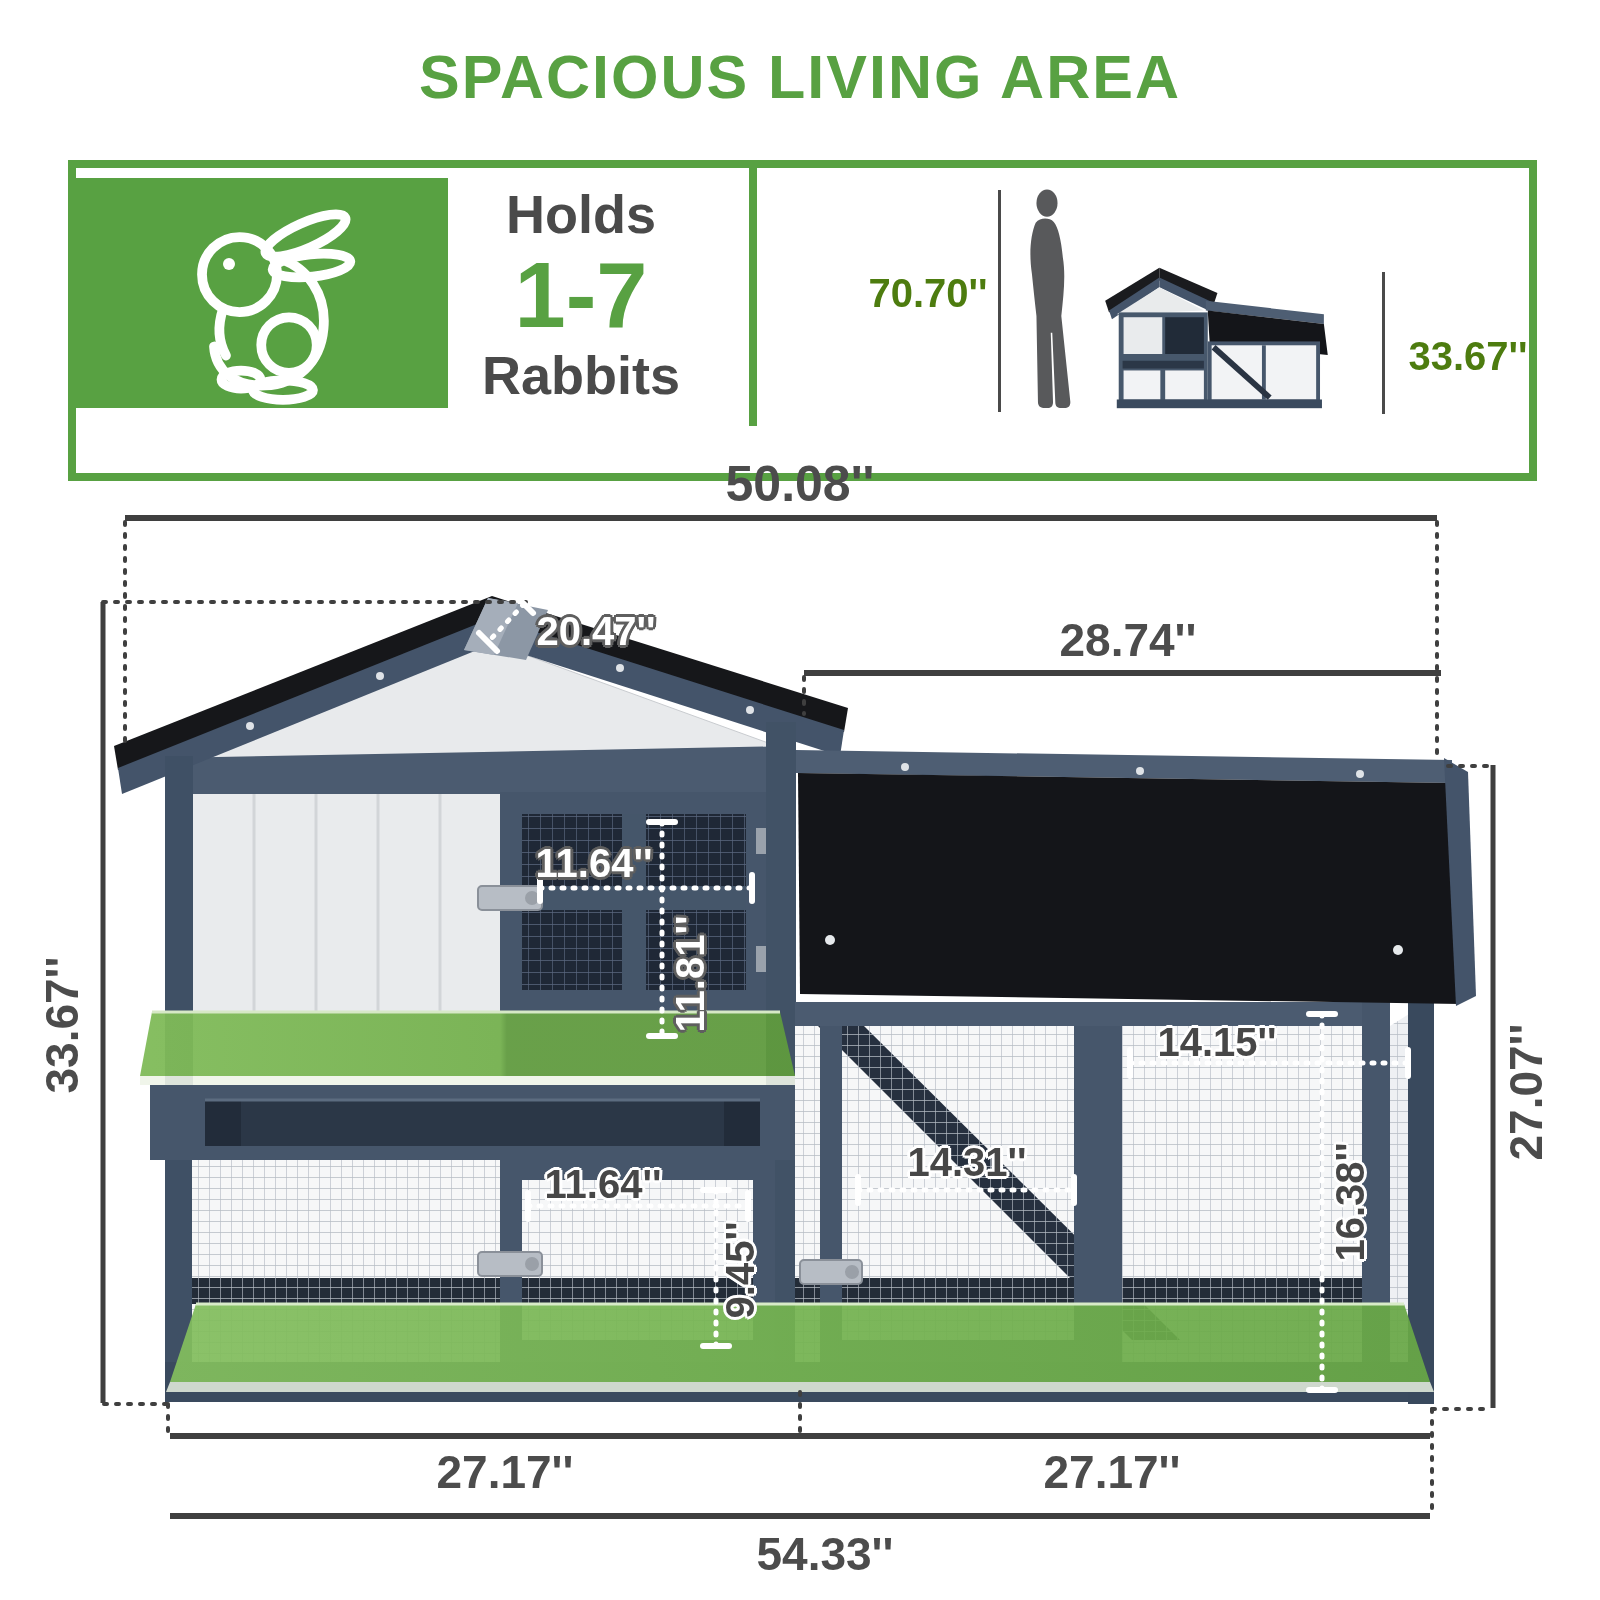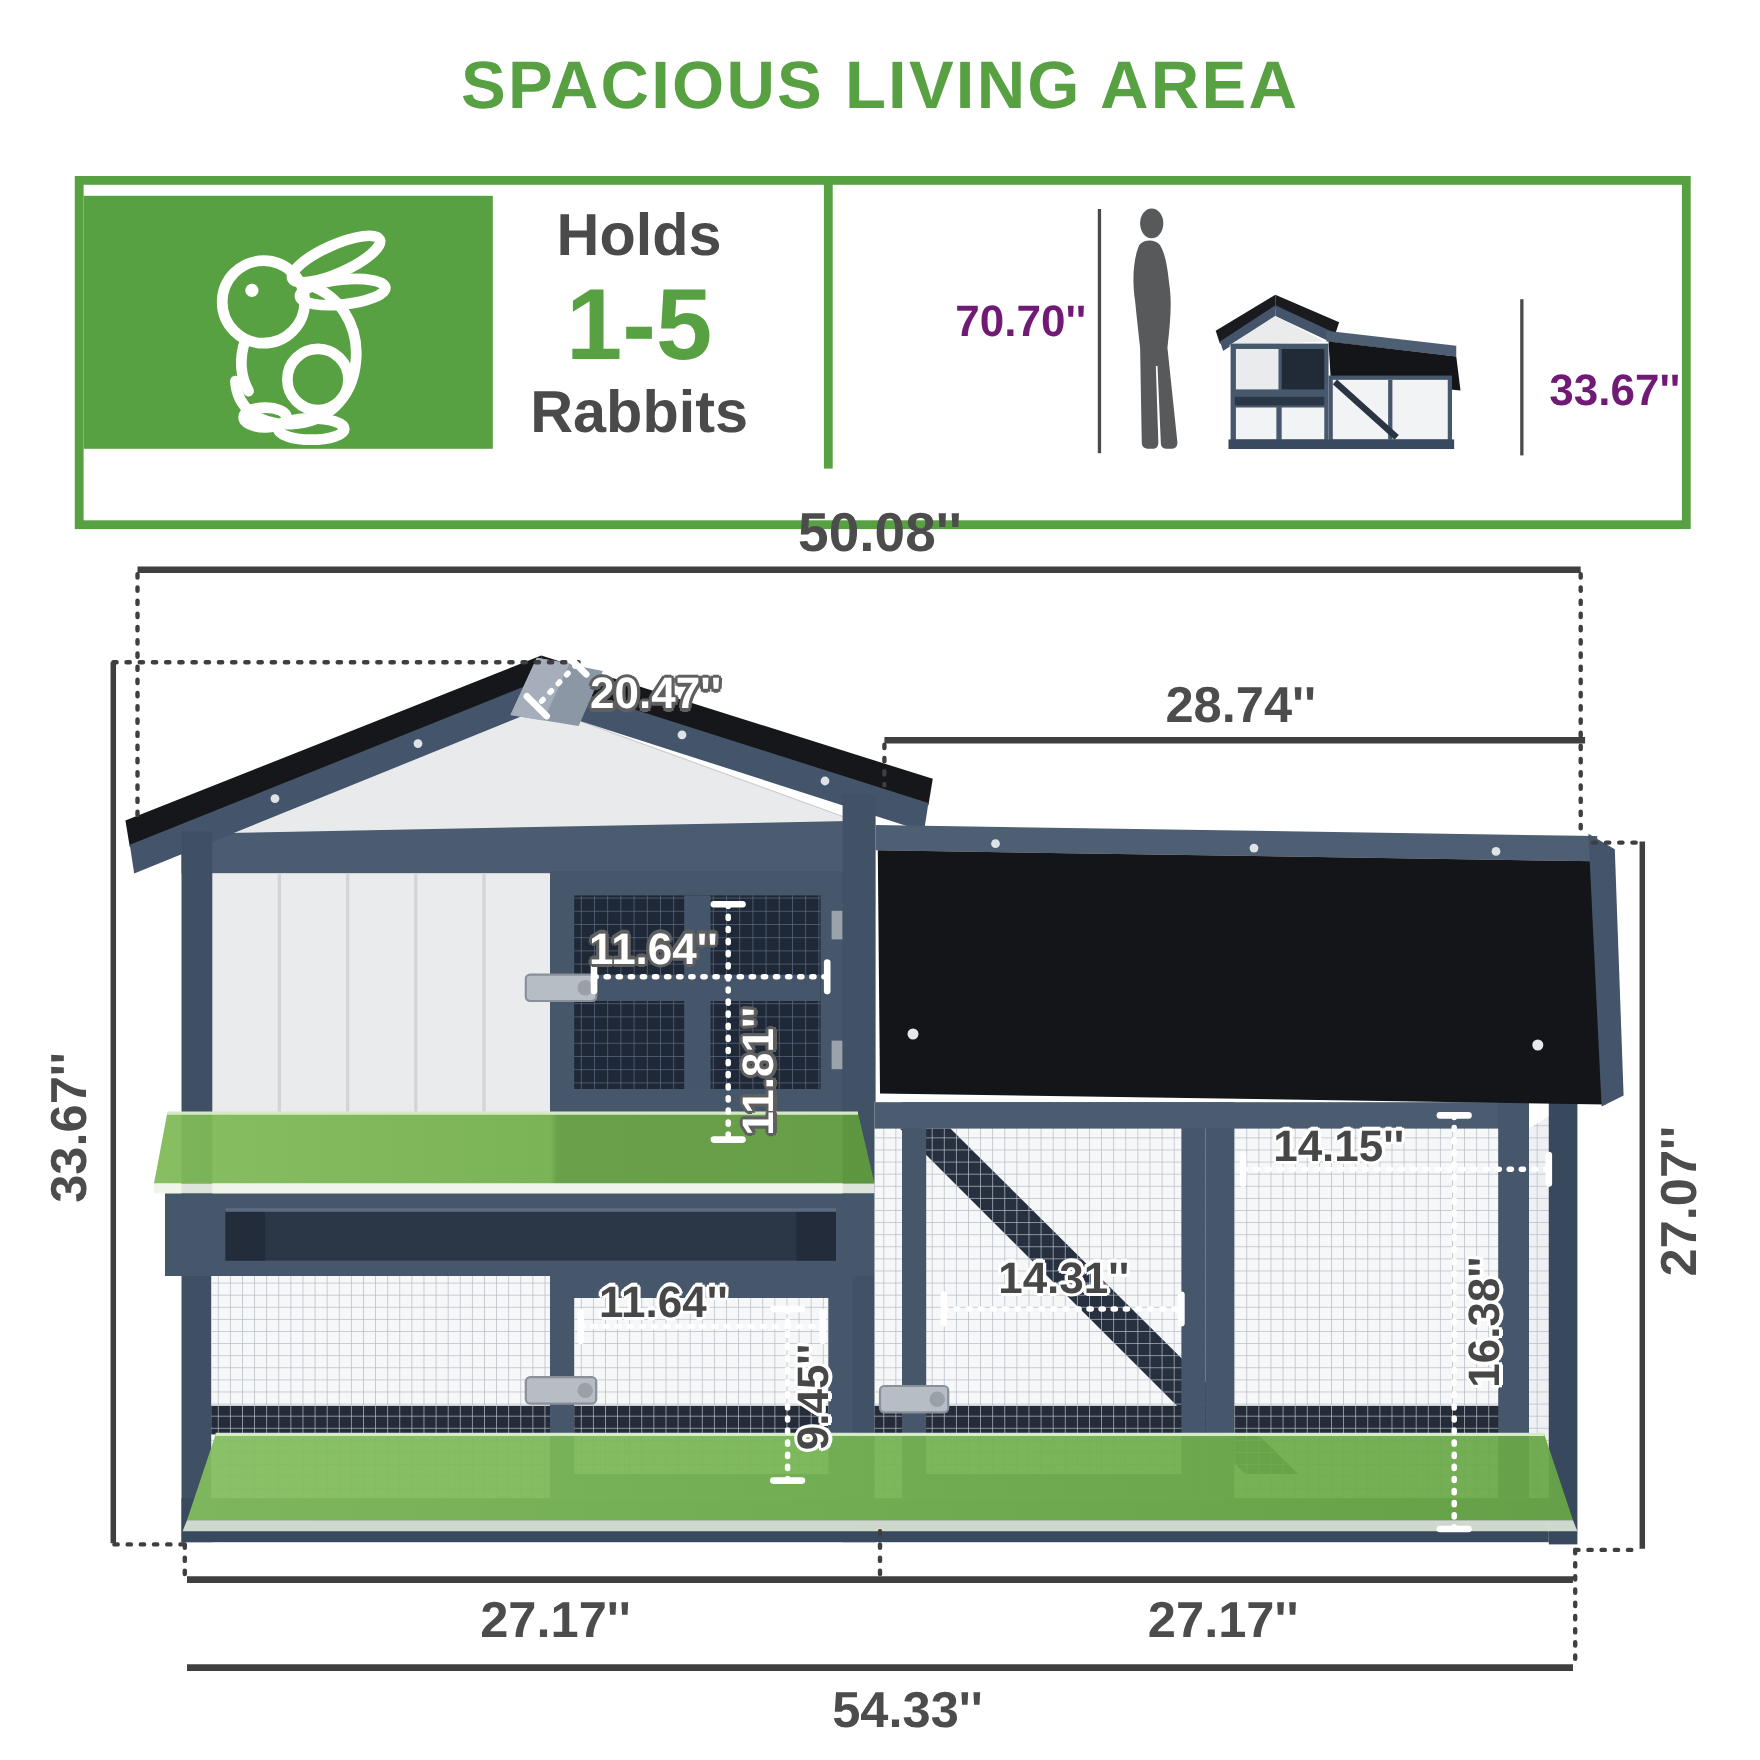--- a/index.html
+++ b/index.html
@@ -18,21 +18,21 @@
   .banner{position:absolute;left:68px;top:160px;width:1469px;height:321px;
           border:8px solid var(--accent);box-sizing:border-box;background:#fff;}
   .rabbit-box{position:absolute;left:0;top:10px;width:372px;height:230px;background:var(--accent);}
   .rabbit-box svg{position:absolute;left:70px;top:5px;}
   .holds-col{position:absolute;left:400px;top:14px;width:210px;text-align:center;color:#4a4a4a;}
   .holds-col .h1{font-size:54px;font-weight:700;line-height:64px;}
   .holds-col .h2{font-size:92px;font-weight:700;line-height:98px;color:var(--accent);}
   .holds-col .h3{font-size:54px;font-weight:700;line-height:62px;}
   .divider{position:absolute;left:673px;top:-8px;width:8px;height:266px;background:var(--accent);}
   .vline{position:absolute;width:3px;background:#4a4a4a;}
-  .banner-lbl{position:absolute;transform:translate(-50%,-50%);font-size:40px;font-weight:700;color:#701a75;white-space:nowrap;}
+  .banner-lbl{position:absolute;transform:translate(-50%,-50%);font-size:40px;font-weight:700;color:#4d7c0f;white-space:nowrap;}
   
   .scene{position:absolute;left:0;top:0;width:1600px;height:1600px;}
   .lbl{position:absolute;transform:translate(-50%,-50%);font-weight:700;color:var(--dimtext);
        white-space:nowrap;line-height:1;}
   .rot{transform:translate(-50%,-50%) rotate(-90deg);}
   .s50{font-size:50px;}.s46{font-size:46px;}.s40{font-size:40px;}
   .wout{color:#ffffff;text-shadow:3px 0 0 #5f5f5f,-3px 0 0 #5f5f5f,0 3px 0 #5f5f5f,0 -3px 0 #5f5f5f,
         2px 2px 0 #5f5f5f,-2px -2px 0 #5f5f5f,2px -2px 0 #5f5f5f,-2px 2px 0 #5f5f5f;}
   .kout{color:#474747;text-shadow:3px 0 0 #fff,-3px 0 0 #fff,0 3px 0 #fff,0 -3px 0 #fff,
         2px 2px 0 #fff,-2px -2px 0 #fff,2px -2px 0 #fff,-2px 2px 0 #fff;}
@@ -56,21 +56,21 @@
           <path d="M96,168 C88,192 90,212 100,230"></path>
           <ellipse cx="120" cy="262" rx="26" ry="12"></ellipse>
           <ellipse cx="176" cy="276" rx="40" ry="13"></ellipse>
         </g>
         <circle cx="104" cy="108" r="8" fill="#ffffff"></circle>
       </svg>
     </div>
 
     <div class="holds-col">
       <div class="h1">Holds</div>
-      <div class="h2">1-5</div>
+      <div class="h2">1-7</div>
       <div class="h3">Rabbits</div>
     </div>
 
     <div class="divider"></div>
 
     <div class="banner-lbl" style="left:852px;top:125px;">70.70''</div>
     <div class="vline" style="left:922px;top:22px;height:222px;"></div>
 
     <svg style="position:absolute;left:932px;top:20px;" width="78" height="226" viewBox="0 0 90 300">
       <ellipse cx="45" cy="20" rx="14" ry="18" fill="#58595b"></ellipse>

